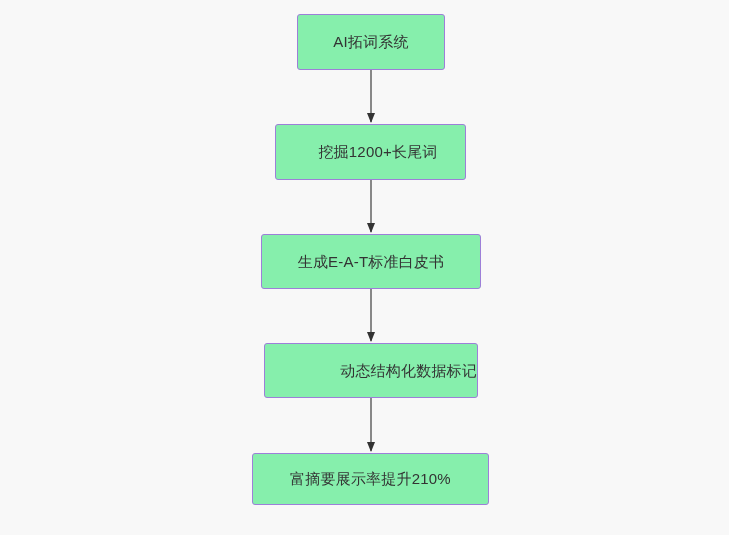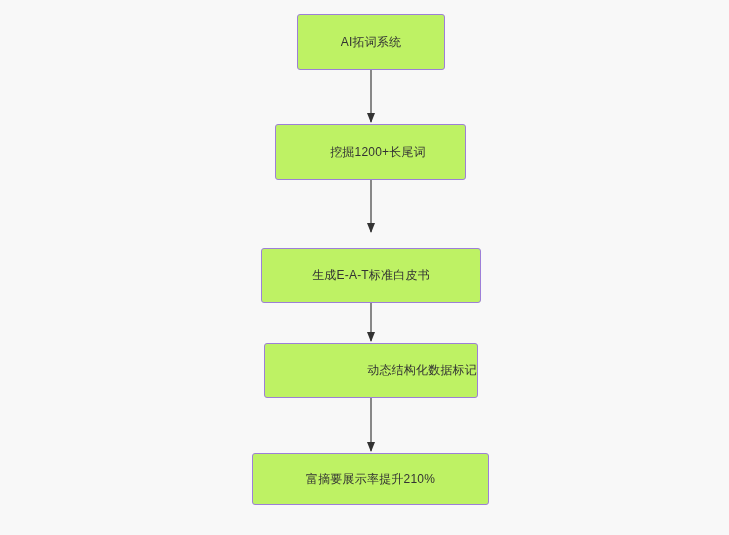--- a/index.html
+++ b/index.html
@@ -15,28 +15,28 @@
   }
   #flowchart-canvas {
     position: relative;
     width: 729px;
     height: 535px;
     background: #f8f8f8;
   }
   .flow-node {
     position: absolute;
     box-sizing: border-box;
-    background: #bef264;
+    background: #86efac;
     border: 1.4px solid #9d7fd8;
     border-radius: 3px;
     display: flex;
     align-items: center;
     justify-content: center;
     color: #333333;
-    font-size: 12px;
+    font-size: 15px;
     line-height: 1.2;
     letter-spacing: 0.2px;
     white-space: nowrap;
     z-index: 2;
   }
   .flow-node-label {
     display: block;
     text-align: center;
   }
   .edge-layer {
@@ -74,21 +74,21 @@
   </svg>
 
   <div class="flow-node" style="left:297px; top:14px; width:148px; height:56px;">
     <span class="flow-node-label">AI拓词系统</span>
   </div>
 
   <div class="flow-node" style="left:275px; top:124px; width:191px; height:56px;padding-left:15px;">
     <span class="flow-node-label">挖掘1200+长尾词</span>
   </div>
 
-  <div class="flow-node" style="left:261px; top:234px; width:220px; height:55px;margin-top:14px;">
+  <div class="flow-node" style="left:261px; top:234px; width:220px; height:55px;">
     <span class="flow-node-label">生成E-A-T标准白皮书</span>
   </div>
 
   <div class="flow-node" style="left:264px; top:343px; width:214px; height:55px;justify-content:flex-end;">
     <span class="flow-node-label">动态结构化数据标记</span>
   </div>
 
   <div class="flow-node" style="left:252px; top:453px; width:237px; height:52px;">
     <span class="flow-node-label">富摘要展示率提升210%</span>
   </div>

